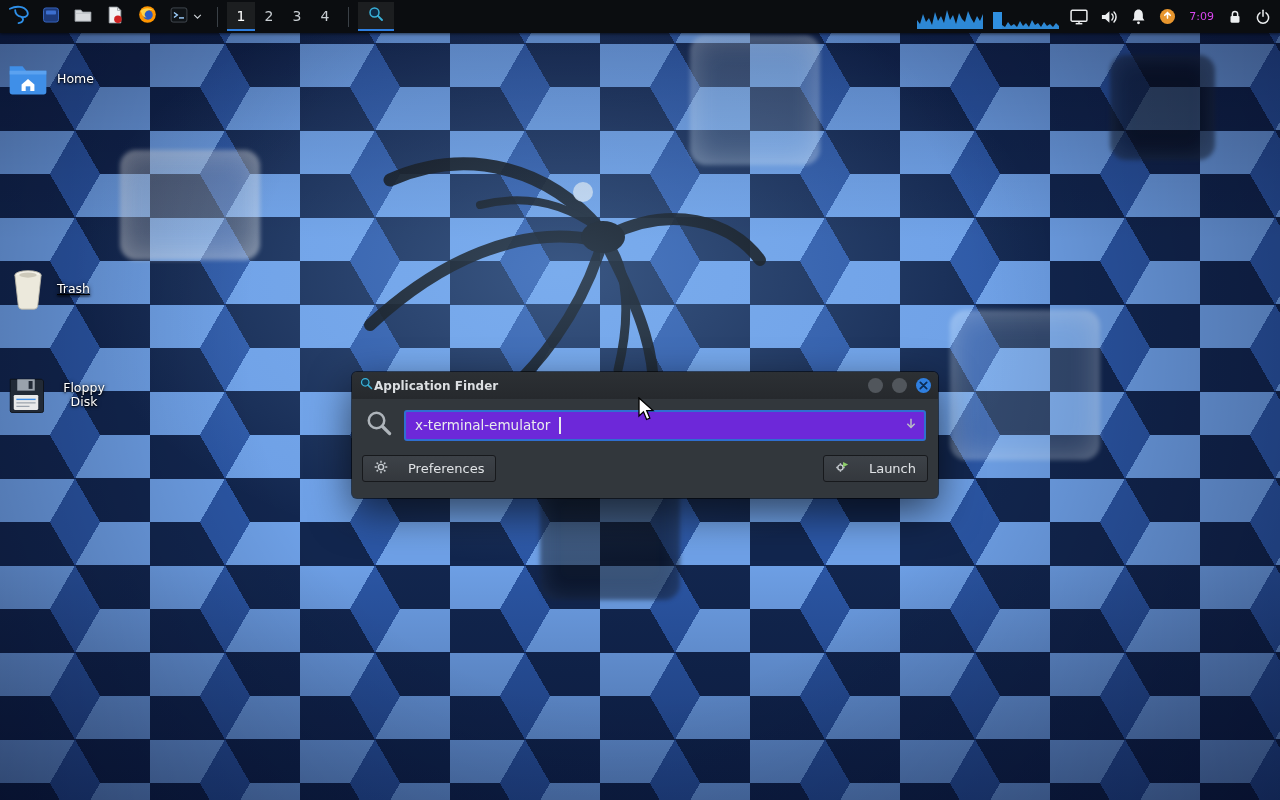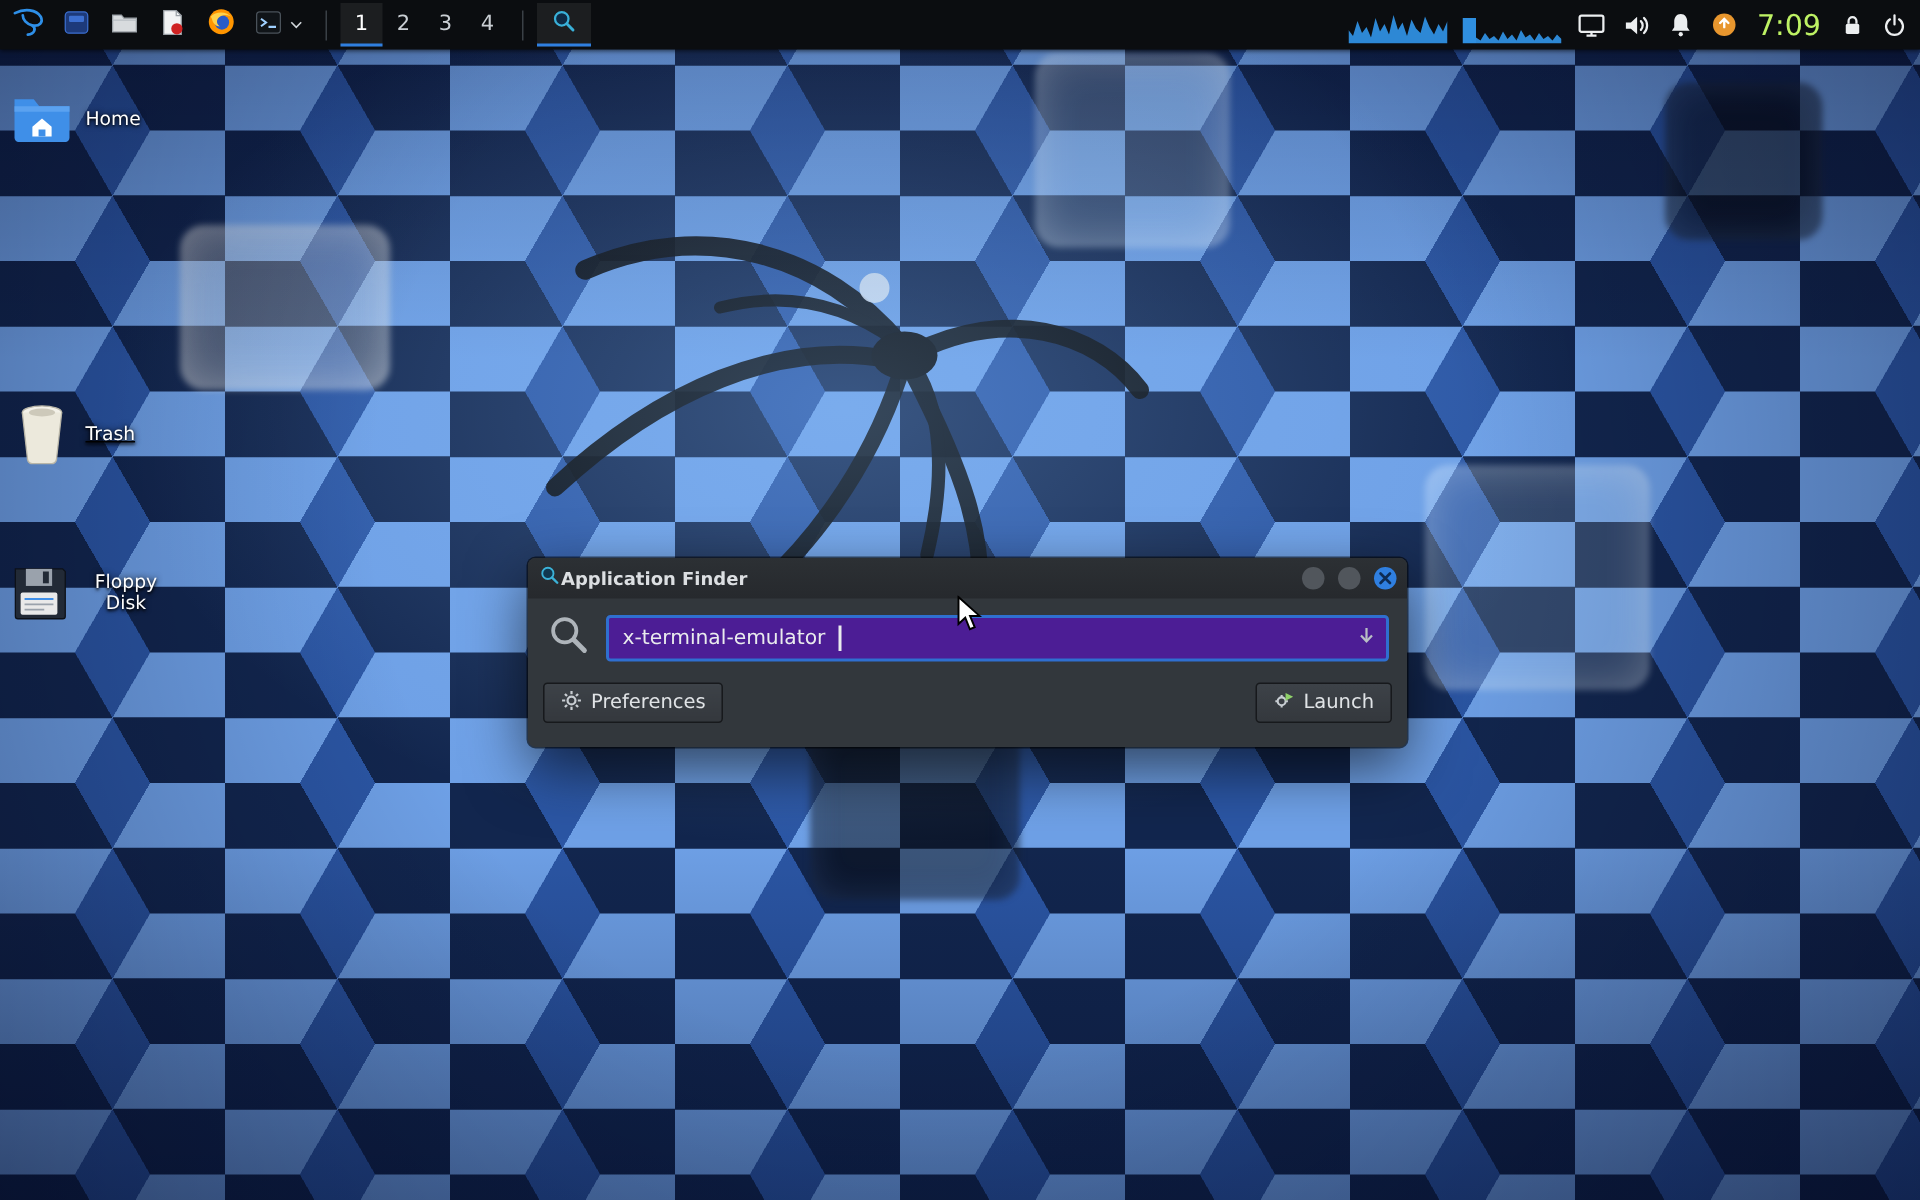--- a/index.html
+++ b/index.html
@@ -34,21 +34,21 @@
   .panel-left { padding-left:4px; gap:2px; }
   .panel-right { padding-right:8px; gap:10px; }
   .pbtn { height:29px; min-width:30px; display:flex; align-items:center; justify-content:center;
     border-radius:3px; cursor:default; position:relative; }
   .psep { width:1px; height:20px; background:#3a4046; margin:0 7px; }
   .ws-btn { width:28px; height:29px; display:flex; align-items:center; justify-content:center;
     color:#c9ced3; font-size:14px; border-bottom:2px solid transparent; }
   .ws-btn.active { color:#fff; background:rgba(255,255,255,.07); border-bottom:2px solid #2f7fe0; }
   .task-btn { width:36px; height:29px; display:flex; align-items:center; justify-content:center;
     background:rgba(255,255,255,.07); border-bottom:2px solid #2f7fe0; }
-  .clock { color:#bef264; font-size:19px; padding:0 2px; }
+  .clock { color:#d946ef; font-size:11px; padding:0 2px; }
   .tray-icon { display:flex; align-items:center; justify-content:center; height:29px; }
 
   
   .dicon { position:absolute; width:110px; left:5px; display:flex; flex-direction:row;
     align-items:center; gap:6px; cursor:default; }
   .dicon .ic { width:46px; height:46px; display:flex; align-items:center; justify-content:center; }
   .dicon .lbl { color:#fff; font-size:12.5px; text-align:center;
     text-shadow:0 1px 2px #000, 0 0 4px rgba(0,0,0,.9); line-height:1.1; }
 
   
@@ -56,28 +56,28 @@
     background:#32373c; border-radius:5px; z-index:40;
     box-shadow:0 14px 40px rgba(0,0,0,.6), 0 0 0 1px rgba(0,0,0,.55); overflow:hidden; }
   .titlebar { height:27px; display:flex; align-items:center; padding:0 7px;
     background:linear-gradient(#2c3034,#26292d); }
   .title-text { flex:1; color:#dcdfe2; font-size:12px; font-weight:bold; }
   .win-ctrls { display:flex; align-items:center; gap:9px; }
   .wc { width:15px; height:15px; border-radius:50%; display:flex; align-items:center; justify-content:center; }
   .wc-plain { background:#51565c; }
   .wc-close { background:#2f7fe0; color:#0d2c55; font-size:11px; font-weight:bold; line-height:1; }
   .dlg-row { display:flex; align-items:center; gap:10px; padding:9px 12px 6px 12px; }
-  .search-input { flex:1; height:31px; background:#4c1d95; border:2px solid #2f6fd0; border-radius:3px;
+  .search-input { flex:1; height:31px; background:#6d28d9; border:2px solid #2f6fd0; border-radius:3px;
     display:flex; align-items:center; padding:0 26px 0 9px; position:relative; }
   .search-input .val { color:#e9ebed; font-size:13.5px; white-space:pre; }
   .caret { width:1.5px; height:17px; background:#e9ebed; margin-left:9px; animation:blink 1.1s steps(1) infinite; }
   @keyframes blink { 50% { opacity:0; } }
   .input-arrow { position:absolute; right:6px; top:50%; transform:translateY(-50%); }
   .dlg-footer { display:flex; align-items:center; justify-content:space-between; padding:7px 10px; }
-  .gtk-btn { height:27px; display:flex; align-items:center; gap:6px; padding:0 11px;
+  .gtk-btn { height:27px; display:flex; align-items:center; gap:20px; padding:0 11px;
     background:linear-gradient(#3d4248,#34383d); border:1px solid #17191c; border-radius:3px;
     color:#e0e3e6; font-size:13px; cursor:default; }
 
   .cursor { position:absolute; z-index:90; pointer-events:none; }
 </style>
 </head>
 <body>
 
 <div class="desktop">
 

